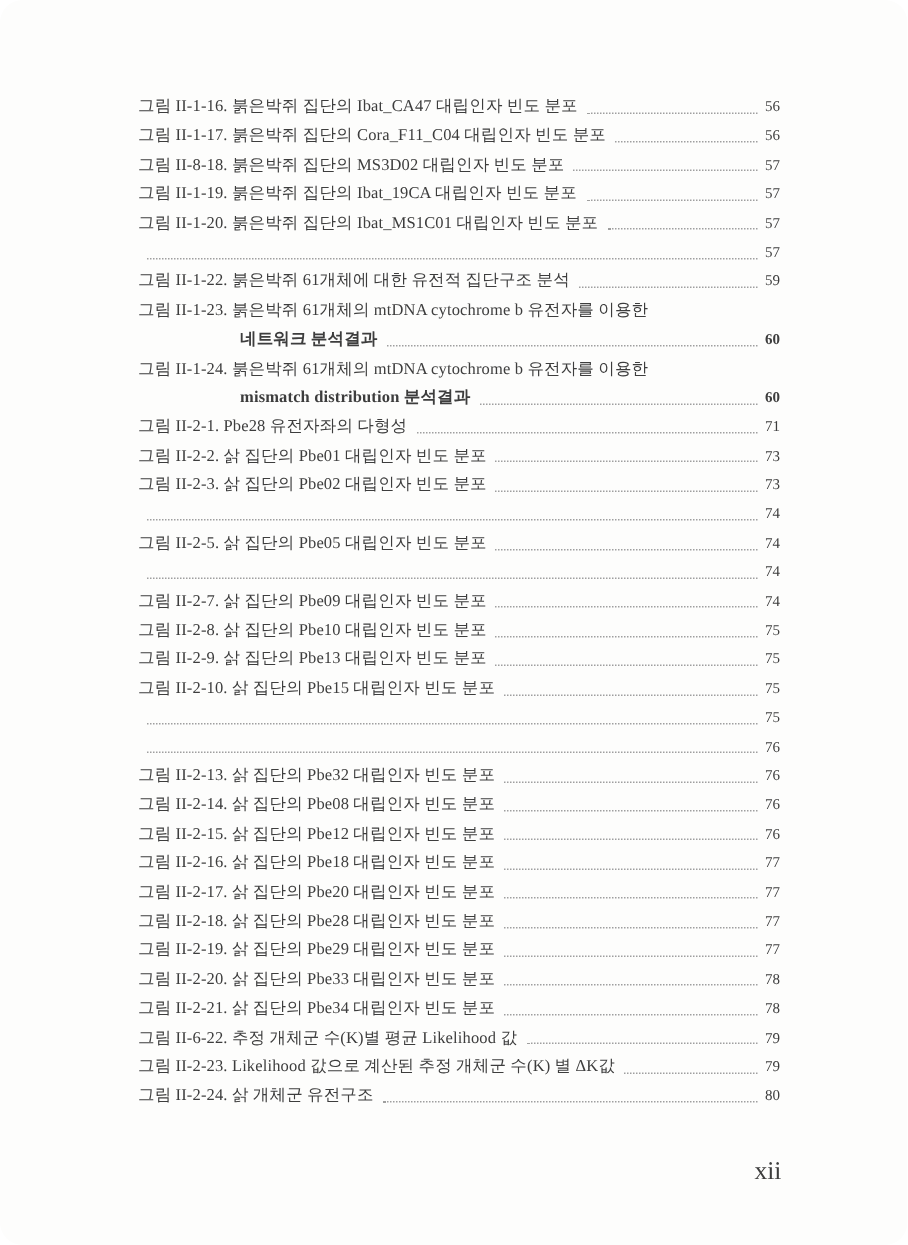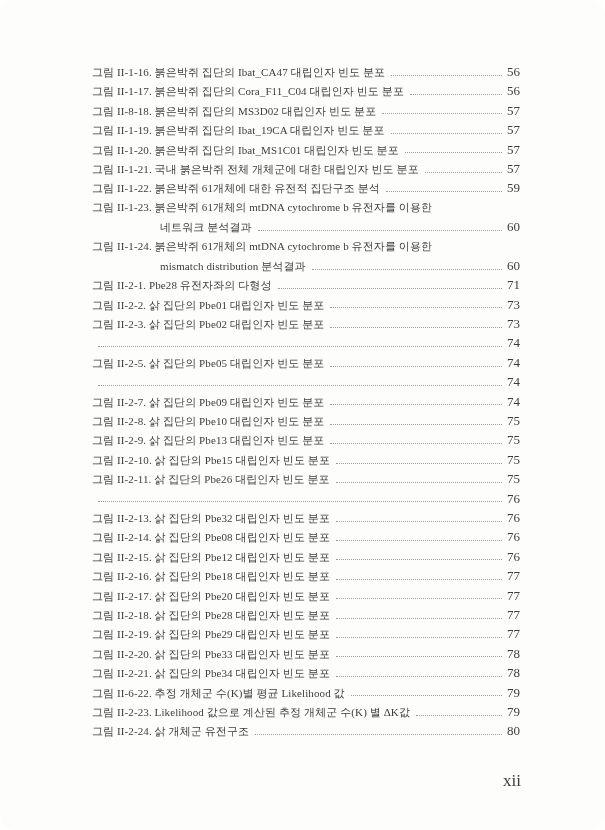--- a/index.html
+++ b/index.html
@@ -26,36 +26,37 @@
   .row {
     display: flex;
     align-items: baseline;
     height: 19.4px;
     font-size: 11px;
     line-height: 19.4px;
     white-space: nowrap;
   }
   .row.indent {
     padding-left: 68px;
+    font-weight: bold;
   }
   .lbl {
     flex: 0 0 auto;
     letter-spacing: 0.1px;
   }
   .leader {
     flex: 1 1 auto;
     min-width: 8px;
     margin: 0 5px 0 6px;
     border-bottom: 1px dotted #9f9f9f;
     align-self: center;
     height: 7px;
   }
   .pg {
     flex: 0 0 auto;
-    font-size: 13px;
+    font-size: 10px;
   }
   .folio {
     position: absolute;
     left: 482px;
     top: 771px;
     width: 60px;
     text-align: center;
     font-size: 17px;
     color: #3d3d3d;
   }
@@ -84,21 +85,20 @@
         <span class="lbl">그림 II-1-19. 붉은박쥐 집단의 Ibat_19CA 대립인자 빈도 분포</span>
         <span class="leader"></span>
         <span class="pg">57</span>
       </div>
       <div class="row">
         <span class="lbl">그림 II-1-20. 붉은박쥐 집단의 Ibat_MS1C01 대립인자 빈도 분포</span>
         <span class="leader"></span>
         <span class="pg">57</span>
       </div>
       <div class="row">
-        <span class="lbl">그림 II-1-21. 국내 붉은박쥐 전체 개체군에 대한 대립인자 빈도 분포</span>
         <span class="leader"></span>
         <span class="pg">57</span>
       </div>
       <div class="row">
         <span class="lbl">그림 II-1-22. 붉은박쥐 61개체에 대한 유전적 집단구조 분석</span>
         <span class="leader"></span>
         <span class="pg">59</span>
       </div>
       <div class="row">
         <span class="lbl">그림 II-1-23. 붉은박쥐 61개체의 mtDNA cytochrome b 유전자를 이용한</span>
@@ -158,21 +158,20 @@
         <span class="lbl">그림 II-2-9. 삵 집단의 Pbe13 대립인자 빈도 분포</span>
         <span class="leader"></span>
         <span class="pg">75</span>
       </div>
       <div class="row">
         <span class="lbl">그림 II-2-10. 삵 집단의 Pbe15 대립인자 빈도 분포</span>
         <span class="leader"></span>
         <span class="pg">75</span>
       </div>
       <div class="row">
-        <span class="lbl">그림 II-2-11. 삵 집단의 Pbe26 대립인자 빈도 분포</span>
         <span class="leader"></span>
         <span class="pg">75</span>
       </div>
       <div class="row">
         <span class="leader"></span>
         <span class="pg">76</span>
       </div>
       <div class="row">
         <span class="lbl">그림 II-2-13. 삵 집단의 Pbe32 대립인자 빈도 분포</span>
         <span class="leader"></span>

